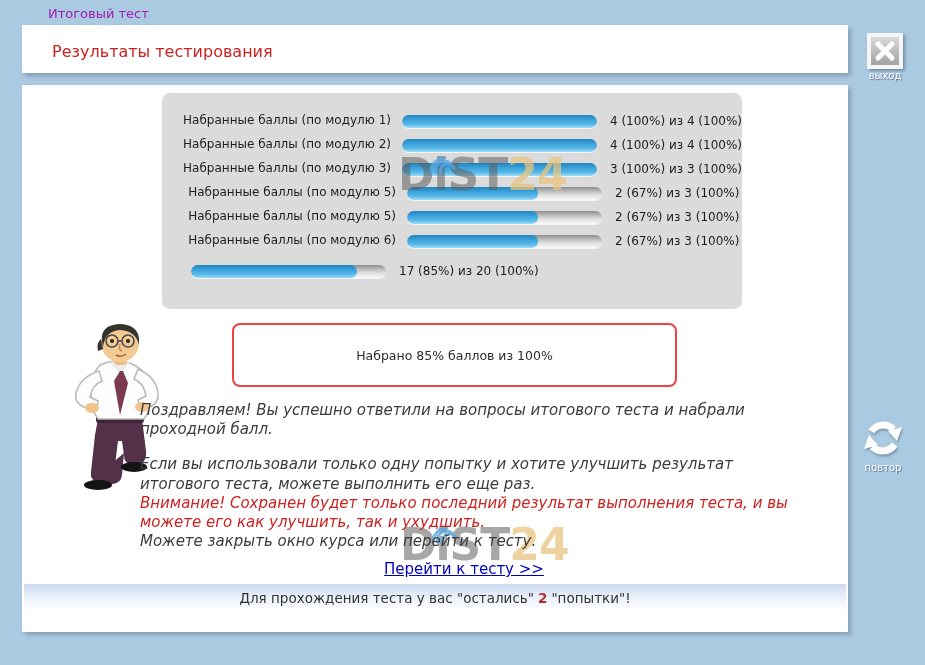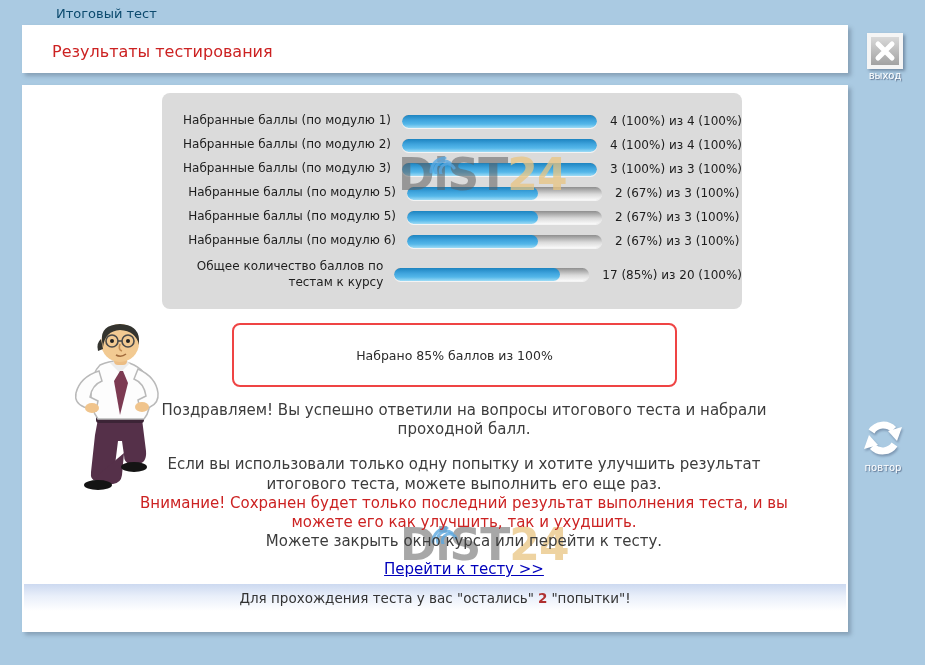--- a/index.html
+++ b/index.html
@@ -4,21 +4,21 @@
 <style>
   html,body{margin:0;padding:0;}
   body{
     width:925px;height:665px;position:relative;overflow:hidden;
     background:#aacae2;
     font-family:"DejaVu Sans","Liberation Sans",sans-serif;
   }
   
   .win-title{
     position:absolute;left:48px;top:6px;
-    font-size:13px;color:#0c4a6e;margin-left:8px;
+    font-size:13px;color:#a21caf;
   }
   
   .header-panel{
     position:absolute;left:22px;top:25px;width:826px;height:48px;
     background:#ffffff;
     box-shadow:3px 3px 4px rgba(90,110,130,.45);
   }
   .header-title{
     position:absolute;left:30px;top:17px;
     font-size:16px;color:#cc2222;
@@ -87,21 +87,21 @@
     position:absolute;left:210px;top:238px;width:441px;height:60px;
     background:#ffffff;border:2px solid #ef4444;border-radius:8px;
     display:flex;align-items:center;justify-content:center;
     font-size:12.5px;color:#2b2b2b;
   }
   
   .teacher{position:absolute;left:28px;top:238px;}
   
   .messages{
     position:absolute;left:118px;top:316px;width:648px;
-    text-align:center;font-size:15px;line-height:1.28;color:#3c3c3c;z-index:2;
+    font-size:15px;line-height:1.28;color:#3c3c3c;z-index:2;font-style:italic;
   }
   .messages p{margin:0;}
   .messages p.first{margin-bottom:16px;}
   .warning-text{color:#cc2222;}
   .go-link-wrap{
     position:absolute;left:118px;top:474px;width:648px;text-align:center;z-index:2;
   }
   .go-link{font-size:15px;color:#0000bb;text-decoration:underline;cursor:pointer;}
   
   .attempts-bar{
@@ -190,21 +190,20 @@
 
   <div class="score-row">
     <div class="score-label">Набранные баллы (по модулю 6)</div>
     <div class="score-track">
       <div class="score-fill" style="width: 67%;"></div>
     </div>
     <div class="score-value">2 (67%) из 3 (100%)</div>
   </div>
 
   <div class="score-row">
-    <div class="score-label">Общее количество баллов по тестам к курсу</div>
     <div class="score-track">
       <div class="score-fill" style="width: 85%;"></div>
     </div>
     <div class="score-value">17 (85%) из 20 (100%)</div>
   </div>
 </div>
   </div>
 
   <div class="watermark wm-top">
   <span class="wm-arcs">

